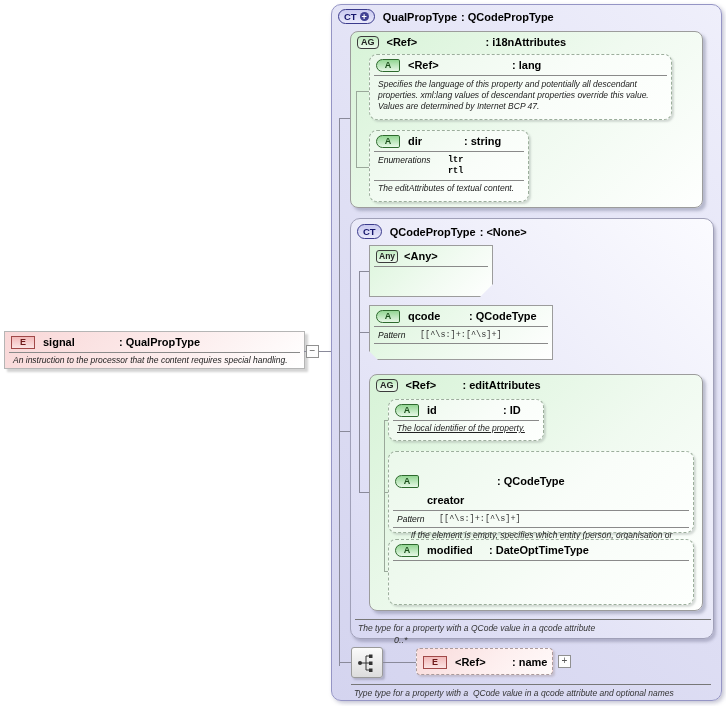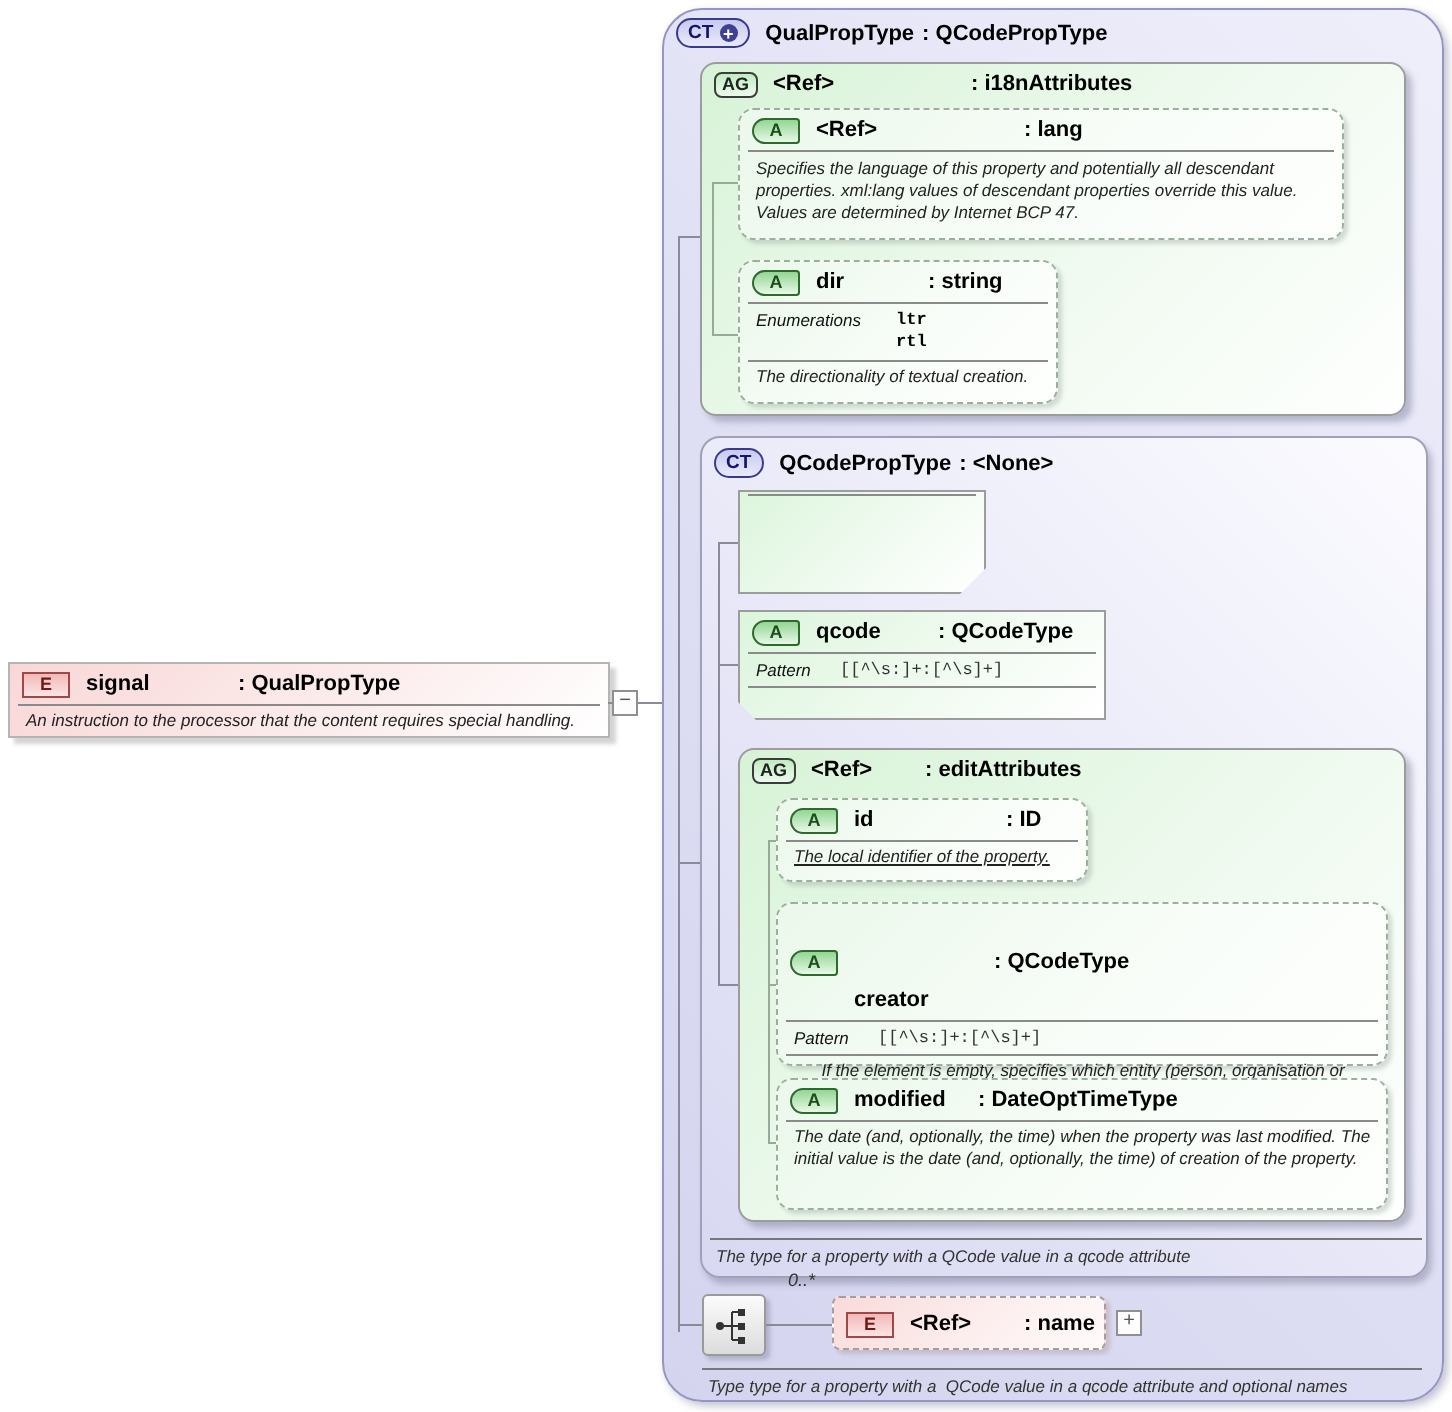--- a/index.html
+++ b/index.html
@@ -34,21 +34,21 @@
     color:#222;border-radius:3px;font-size:8.5px;}
   .bdg-ct{padding:0 5px;height:15px;border:1px solid #3a3a8c;background:linear-gradient(180deg,#c9c9f0,#e9e9fb);
     color:#15156b;border-radius:8px;font-size:9.5px;gap:3px;}
   .plusdot{width:9px;height:9px;border-radius:50%;background:#3f3f93;color:#fff;
     display:inline-flex;align-items:center;justify-content:center;font-size:9px;font-weight:bold;line-height:8px;}
   .small-btn{position:absolute;width:13px;height:13px;border:1px solid #909090;background:#fdfdfd;
     font-size:10px;line-height:10px;text-align:center;color:#555;box-sizing:border-box;cursor:pointer;}
 
   
   .outer{background:linear-gradient(45deg,#d4d4ef 0%,#e1e1f5 55%,#efeffb 100%);
-    border:1px solid #9595c5;border-radius:20px;box-shadow:2px 2px 4px rgba(120,120,155,.45);}
+    border:1px solid #9595c5;border-radius:10px;box-shadow:2px 2px 4px rgba(120,120,155,.45);}
   .ct-inner{background:linear-gradient(45deg,#d8d8f2 0%,#ebebf9 55%,#fbfbff 100%);
     border:1px solid #a0a0b8;border-radius:10px;box-shadow:2px 3px 3px rgba(110,110,140,.4);}
   .green{background:linear-gradient(135deg,#d7f3d7 0%,#f0faf0 55%,#fefffe 100%);
     border:1px solid #9c9c9c;border-radius:8px;box-shadow:3px 3px 3px rgba(120,125,150,.45);}
   .green-sq{background:linear-gradient(135deg,#dcf5dc 0%,#f2fbf2 60%,#ffffff 100%);
     border:1px solid #9c9c9c;filter:drop-shadow(2px 2px 2px rgba(120,125,150,.45));}
   .chamfer-br{clip-path:polygon(0 0,100% 0,100% calc(100% - 13px),calc(100% - 13px) 100%,0 100%);}
   .chamfer-bl{clip-path:polygon(0 0,100% 0,100% 100%,9px 100%,0 calc(100% - 9px));}
   .attr{background:linear-gradient(135deg,#ebf8eb 0%,#f9fdf9 60%,#fdfffd 100%);
     border:1px dashed #9cae9c;border-radius:8px;box-shadow:2px 2px 2px rgba(130,140,135,.3);}
@@ -124,37 +124,41 @@
         </div>
         <div class="sep"></div>
         <div class="kv" style="grid-template-columns:70px auto;">
           <span class="k">Enumerations</span>
           <span class="vcol">
             <span class="v">ltr</span>
             <span class="v">rtl</span>
           </span>
         </div>
         <div class="sep"></div>
-        <div class="desc" style="padding-top:1px;">The directionality of textual creation.</div>
+        <div class="desc" style="padding-top:1px;">The editAttributes of textual content.</div>
       </div>
     </div>
 
     <div class="abs ct-inner" style="left:18px;top:213px;width:364px;height:421px;">
       <div class="hdr" style="padding-top:5px;">
         <span class="bdg bdg-ct">CT</span>
         <span class="nm">QCodePropType</span>
         <span class="tp">: &lt;None&gt;</span>
       </div>
 
       <div class="vline" style="left:8px;top:52px;height:221px;"></div>
       <div class="hline" style="left:8px;top:52px;width:10px;"></div>
       <div class="hline" style="left:8px;top:113px;width:10px;"></div>
       <div class="hline" style="left:8px;top:273px;width:10px;"></div>
 
       <div class="abs green-sq chamfer-br" style="left:18px;top:26px;width:124px;height:52px;">
+        <div class="hdr">
+          <span class="bdg bdg-any" style="margin-right:6px;">Any</span>
+          <span class="nm">&lt;Any&gt;</span>
+        </div>
         <div class="sep"></div>
       </div>
 
       <div class="abs green-sq chamfer-bl" style="left:18px;top:86px;width:184px;height:55px;">
         <div class="hdr">
           <span class="bdg bdg-a">A</span>
           <span class="nm" style="min-width:57px;">qcode</span>
           <span class="tp">: QCodeType</span>
         </div>
         <div class="sep"></div>
@@ -201,21 +205,20 @@
           <div class="desc" style="padding-top:1px;text-align:center;">If the element is empty, specifies which entity (person, organisation or system) will edit the property. If the element is non-empty, specifies which entity (person, organisation or system) has edited the property.</div>
         </div>
 
         <div class="abs attr" style="left:18px;top:164px;width:306px;height:66px;">
           <div class="hdr">
             <span class="bdg bdg-a">A</span>
             <span class="nm" style="min-width:58px;">modified</span>
             <span class="tp">: DateOptTimeType</span>
           </div>
           <div class="sep"></div>
-          <div class="desc" style="padding-top:1px;">The date (and, optionally, the time) when the property was last modified. The initial value is the date (and, optionally, the time) of creation of the property.</div>
         </div>
       </div>
 
       <div class="hline" style="left:4px;top:400px;width:356px;background:#777;"></div>
       <div class="abs footer-note" style="left:7px;top:404px;width:350px;">The type for a property with a QCode value in a qcode attribute</div>
     </div>
 
     <div class="abs seq-box" style="left:19px;top:642px;width:32px;height:31px;">
       <svg width="22" height="22" viewBox="0 0 22 22">
         <circle cx="4" cy="11" r="2" fill="#333"></circle>

